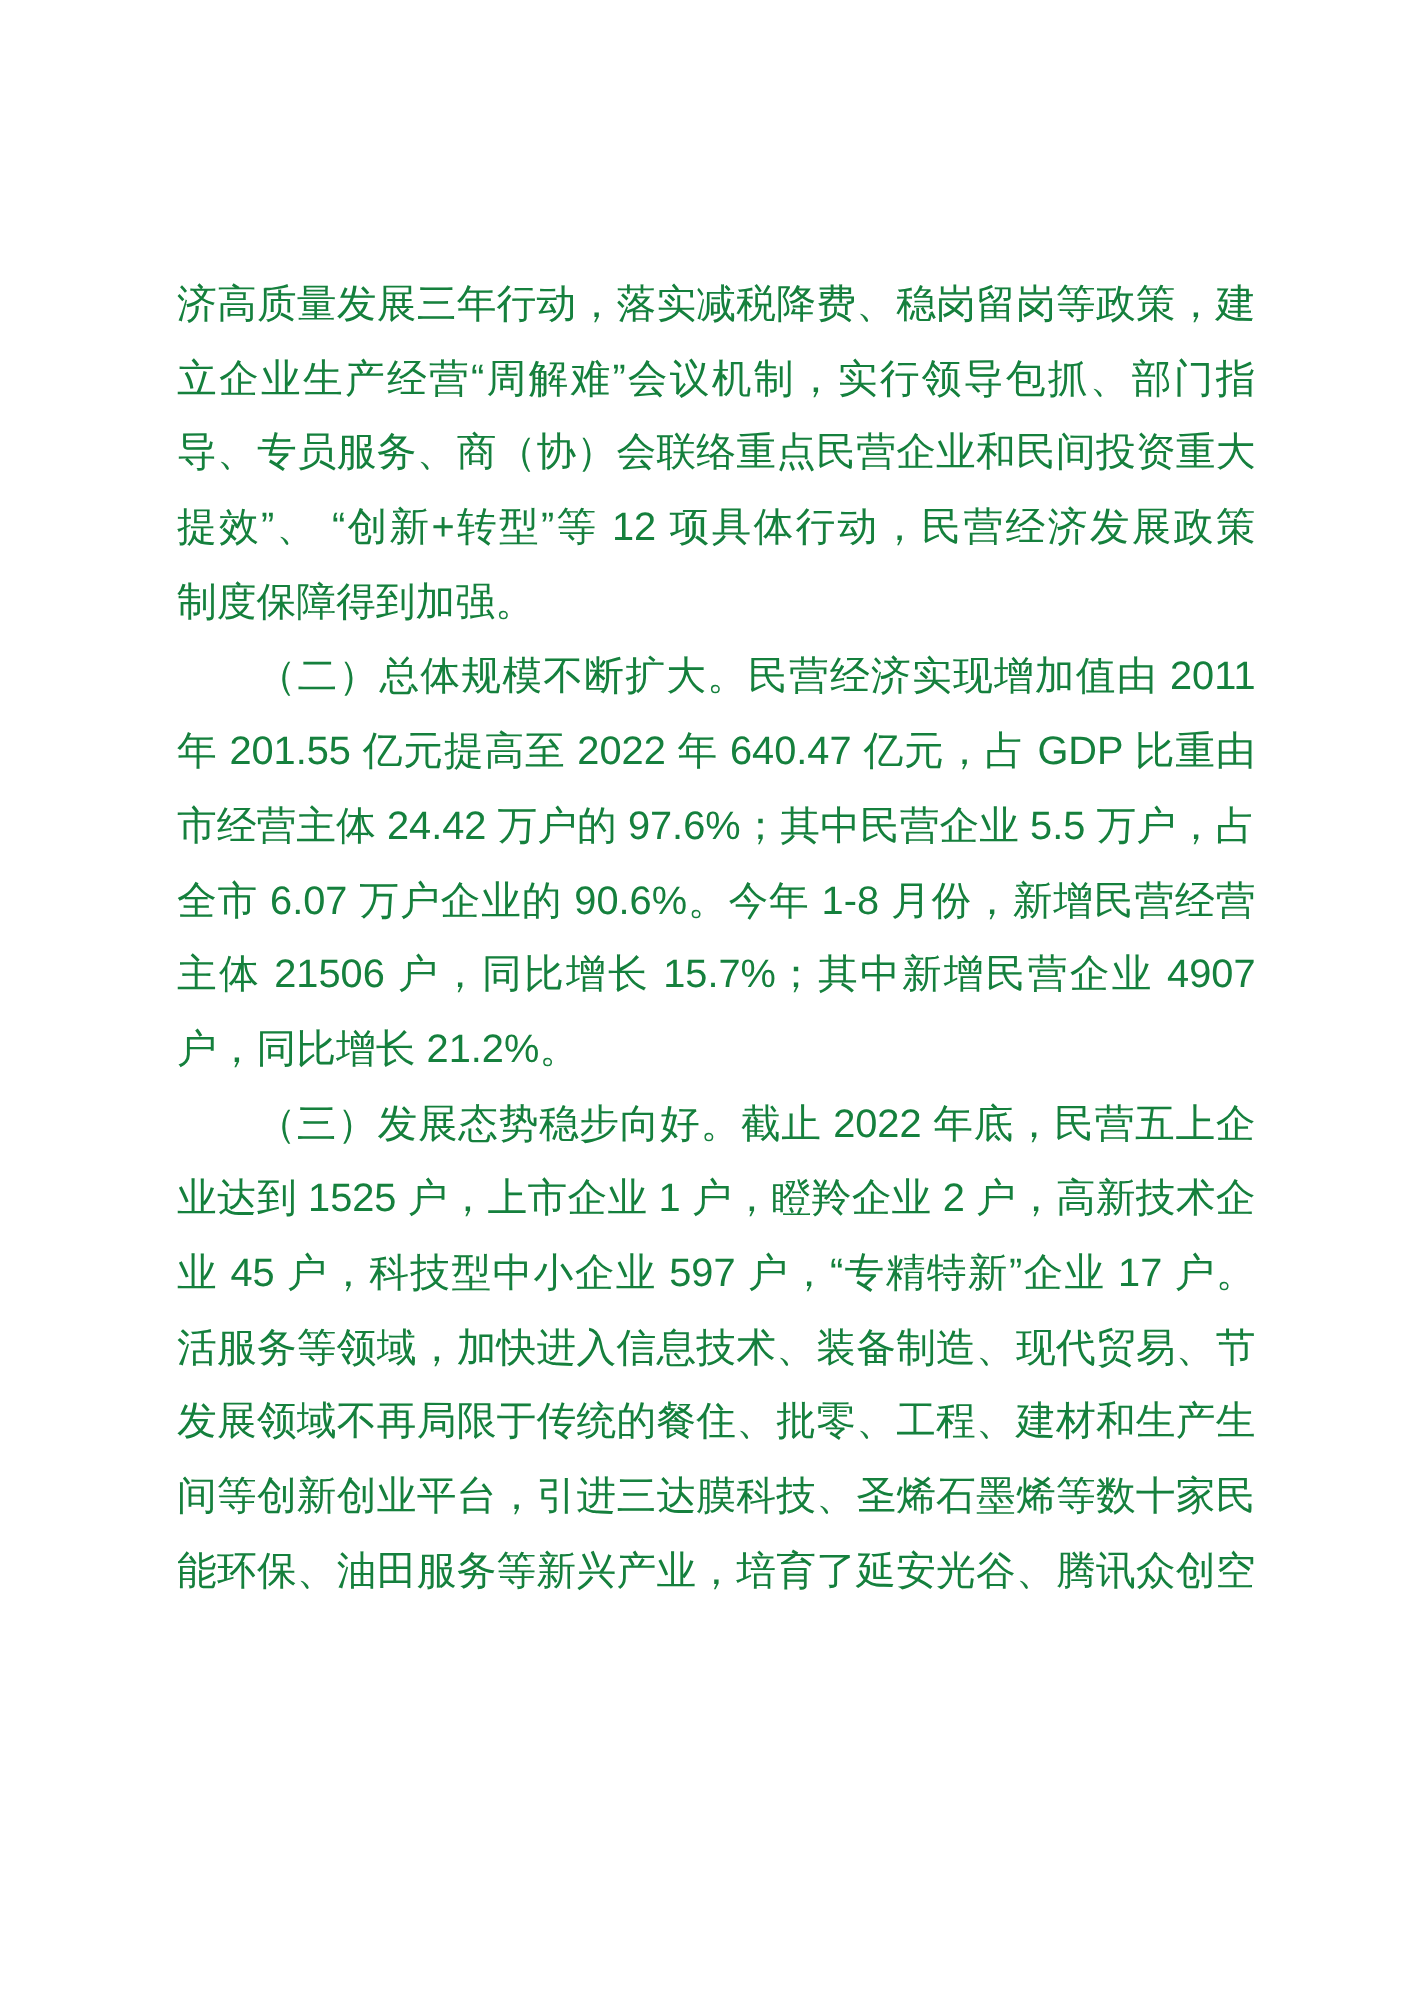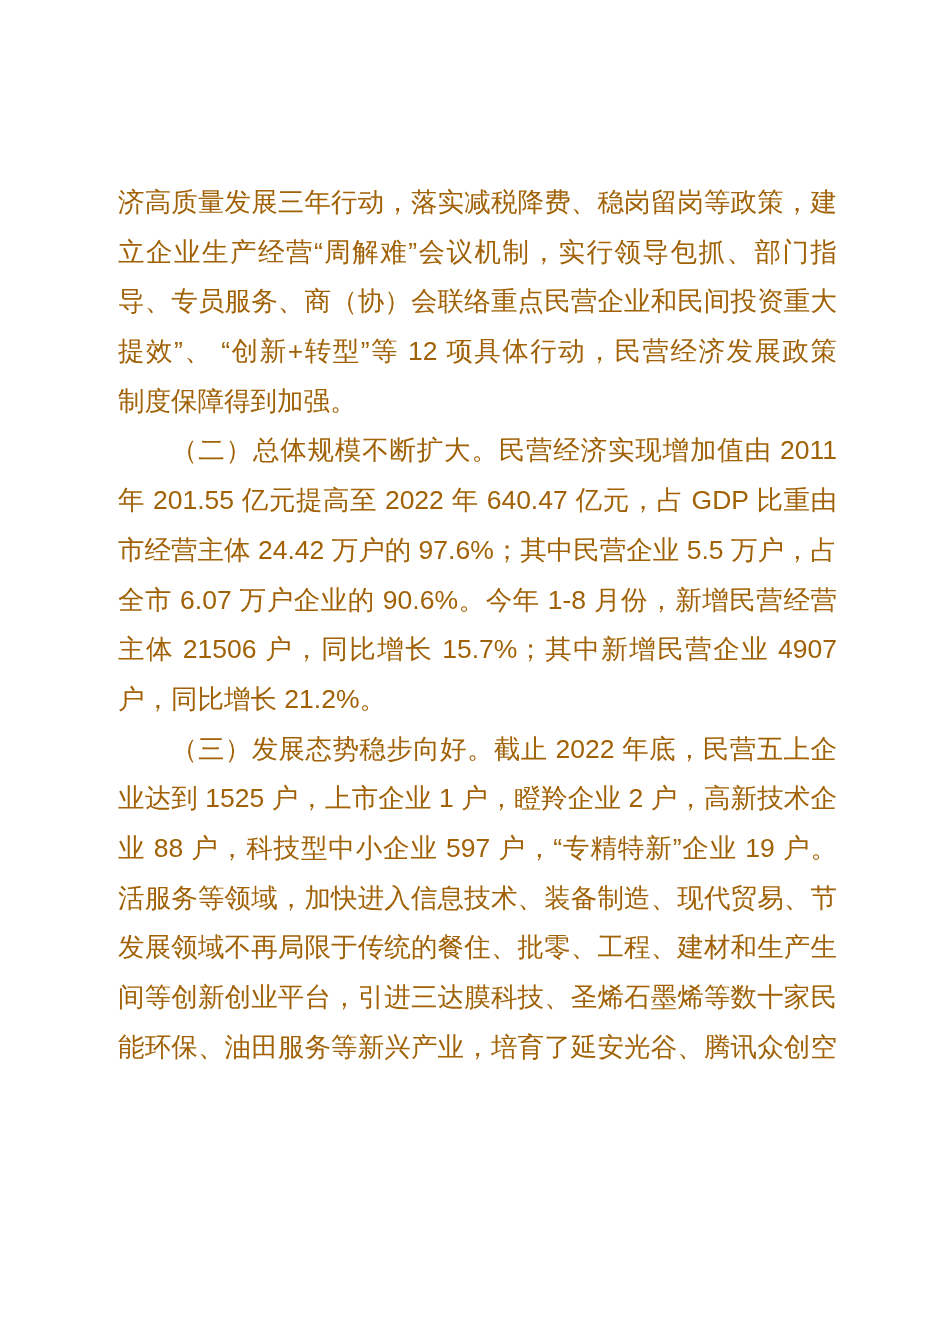--- a/index.html
+++ b/index.html
@@ -28,21 +28,21 @@
   }
   .line {
     height: 49.7px;
     line-height: 49.7px;
     font-size: 26.5px;
     font-weight: 400;
     letter-spacing: 0;
     white-space: nowrap;
     text-align: justify;
     text-align-last: justify;
-    color: #a16207;
+    color: #15803d;
   }
   .line.indent {
     text-indent: 2em;
   }
   .line.para-end {
     text-align: center;
     text-align-last: left;
   }
 </style>
 </head>
@@ -61,20 +61,20 @@
         <div class="line indent">（二）总体规模不断扩大。民营经济实现增加值由 2011</div>
         <div class="line">年 201.55 亿元提高至 2022 年 640.47 亿元，占 GDP 比重由</div>
         <div class="line">市经营主体 24.42 万户的 97.6%；其中民营企业 5.5 万户，占</div>
         <div class="line">全市 6.07 万户企业的 90.6%。今年 1-8 月份，新增民营经营</div>
         <div class="line">主体 21506 户，同比增长 15.7%；其中新增民营企业 4907</div>
         <div class="line para-end">户，同比增长 21.2%。</div>
       </div>
       <div class="paragraph">
         <div class="line indent">（三）发展态势稳步向好。截止 2022 年底，民营五上企</div>
         <div class="line">业达到 1525 户，上市企业 1 户，瞪羚企业 2 户，高新技术企</div>
-        <div class="line">业 88 户，科技型中小企业 597 户，“专精特新”企业 19 户。</div>
+        <div class="line">业 45 户，科技型中小企业 597 户，“专精特新”企业 17 户。</div>
         <div class="line">活服务等领域，加快进入信息技术、装备制造、现代贸易、节</div>
         <div class="line">发展领域不再局限于传统的餐住、批零、工程、建材和生产生</div>
         <div class="line">间等创新创业平台，引进三达膜科技、圣烯石墨烯等数十家民</div>
         <div class="line">能环保、油田服务等新兴产业，培育了延安光谷、腾讯众创空</div>
       </div>
     </div>
 </div>
 
 </body></html>

